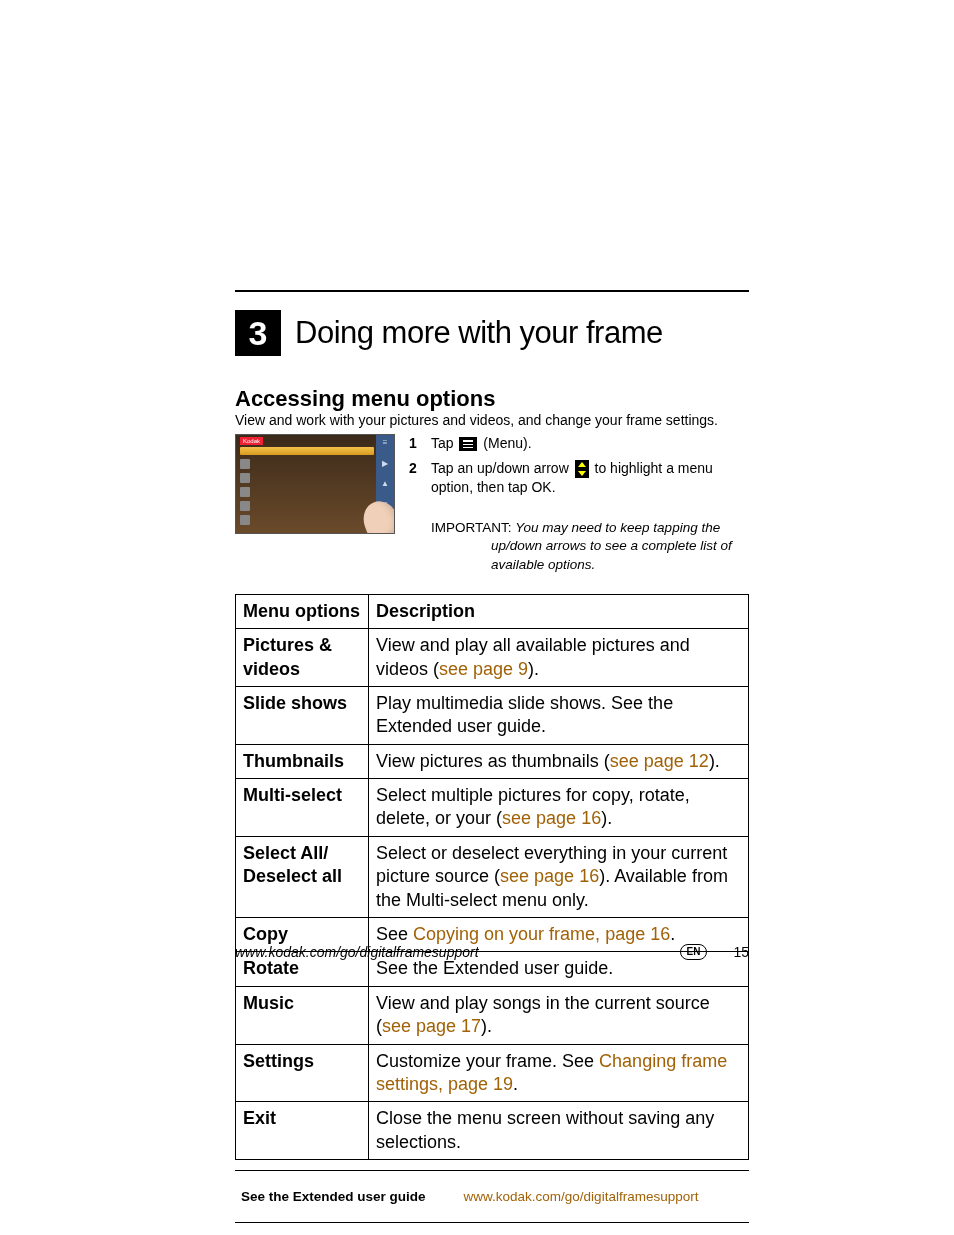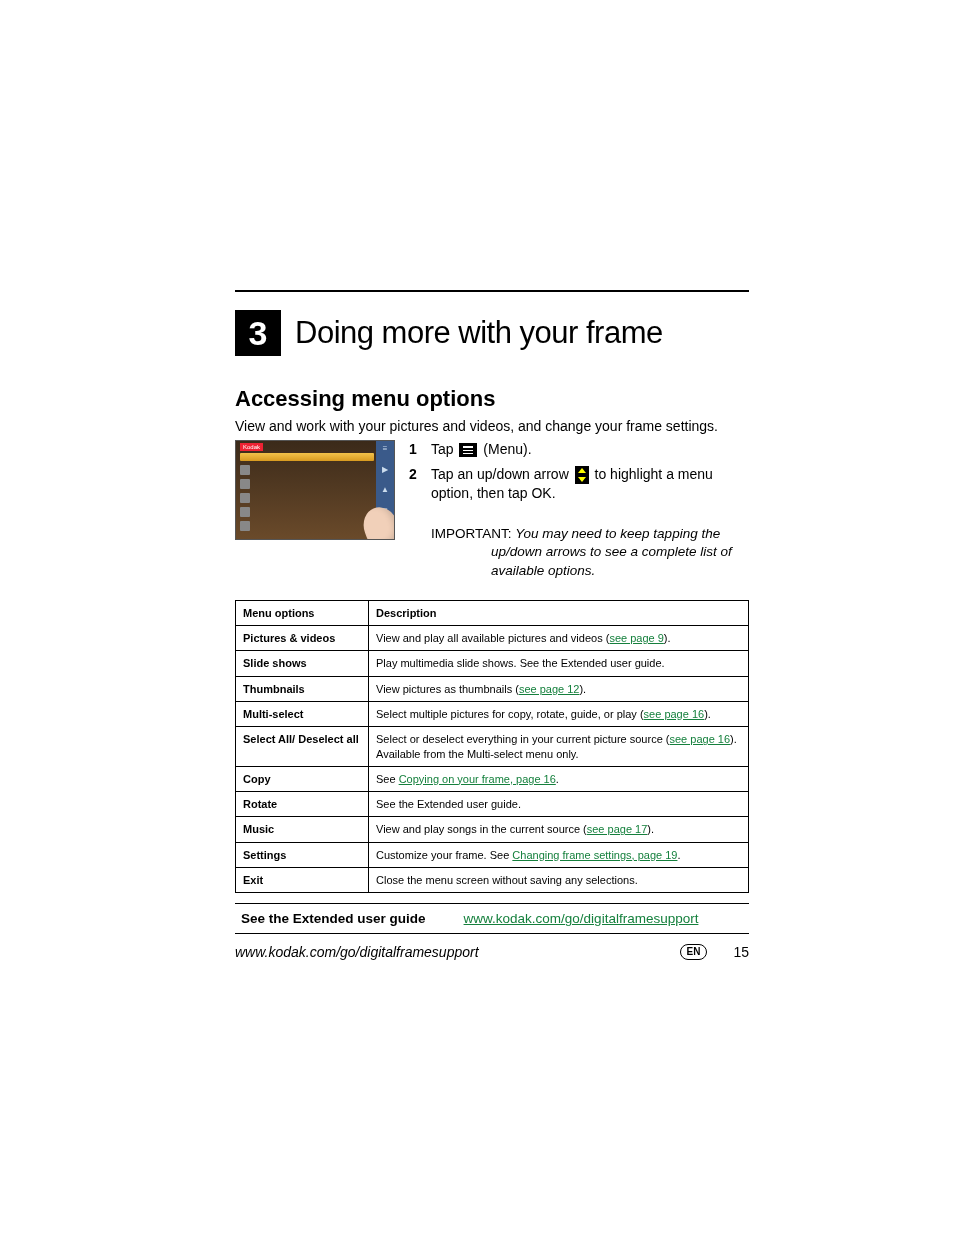--- a/index.html
+++ b/index.html
@@ -38,21 +38,20 @@
     justify-content: center;
   }
   .chapter-title {
     font-size: 31px;
     font-weight: 400;
     letter-spacing: -0.5px;
   }
   .section-title {
     font-size: 22px;
     font-weight: 700;
-    margin-bottom: 6px;
   }
   .intro {
     font-size: 14px;
     margin-bottom: 6px;
   }
   .step-area {
     display: flex;
     gap: 14px;
     margin-bottom: 14px;
   }
@@ -126,37 +125,37 @@
     margin-top: 22px;
     padding-left: 60px;
     text-indent: -60px;
     margin-left: 22px;
   }
   .important .lbl { font-weight: 400; font-style: normal; }
   .important .txt { font-style: italic; }
   table.opts {
     width: 100%;
     border-collapse: collapse;
-    font-size: 11px;
+    font-size: 18px;
     margin-top: 20px;
   }
   table.opts th, table.opts td {
     border: 1px solid #000;
     padding: 5px 7px;
     text-align: left;
     vertical-align: top;
     line-height: 1.3;
   }
   table.opts th { font-weight: 700; background:#fff; }
   table.opts td.menu { font-weight: 700; width: 118px; }
-  .link { color: #15803d; text-decoration: underline; }
+  .link { color: #a16207; }
   .ext-row {
     display:flex; gap: 38px; align-items:center;
     border-top:1px solid #000; border-bottom:1px solid #000;
-    padding:7px 6px; margin-top:10px; font-size:13.5px;
+    padding:18px 6px; margin-top:10px; font-size:13.5px;
   }
   .ext-row .lbl{font-weight:700}
   .footer {
     position: absolute;
     bottom: 275px;
     left: 235px; right: 205px;
     display:flex; justify-content:space-between; align-items:center;
     font-size: 14px;
   }
   .footer .url { font-style: italic; }
@@ -245,21 +244,21 @@
         <tr>
           <td class="menu">Slide shows</td>
           <td><span>Play multimedia slide shows. See the Extended user guide.</span><span></span></td>
         </tr>
         <tr>
           <td class="menu">Thumbnails</td>
           <td><span>View pictures as thumbnails (</span><span class="link">see page 12</span><span>).</span></td>
         </tr>
         <tr>
           <td class="menu">Multi-select</td>
-          <td><span>Select multiple pictures for copy, rotate, guide, or play (</span><span class="link">see page 16</span><span>).</span></td>
+          <td><span>Select multiple pictures for copy, rotate, delete, or your (</span><span class="link">see page 16</span><span>).</span></td>
         </tr>
         <tr>
           <td class="menu">Select All/ Deselect all</td>
           <td><span>Select or deselect everything in your current picture source (</span><span class="link">see page 16</span><span>). Available from the Multi-select menu only.</span></td>
         </tr>
         <tr>
           <td class="menu">Copy</td>
           <td><span>See </span><span class="link">Copying on your frame, page 16</span><span>.</span></td>
         </tr>
         <tr>

